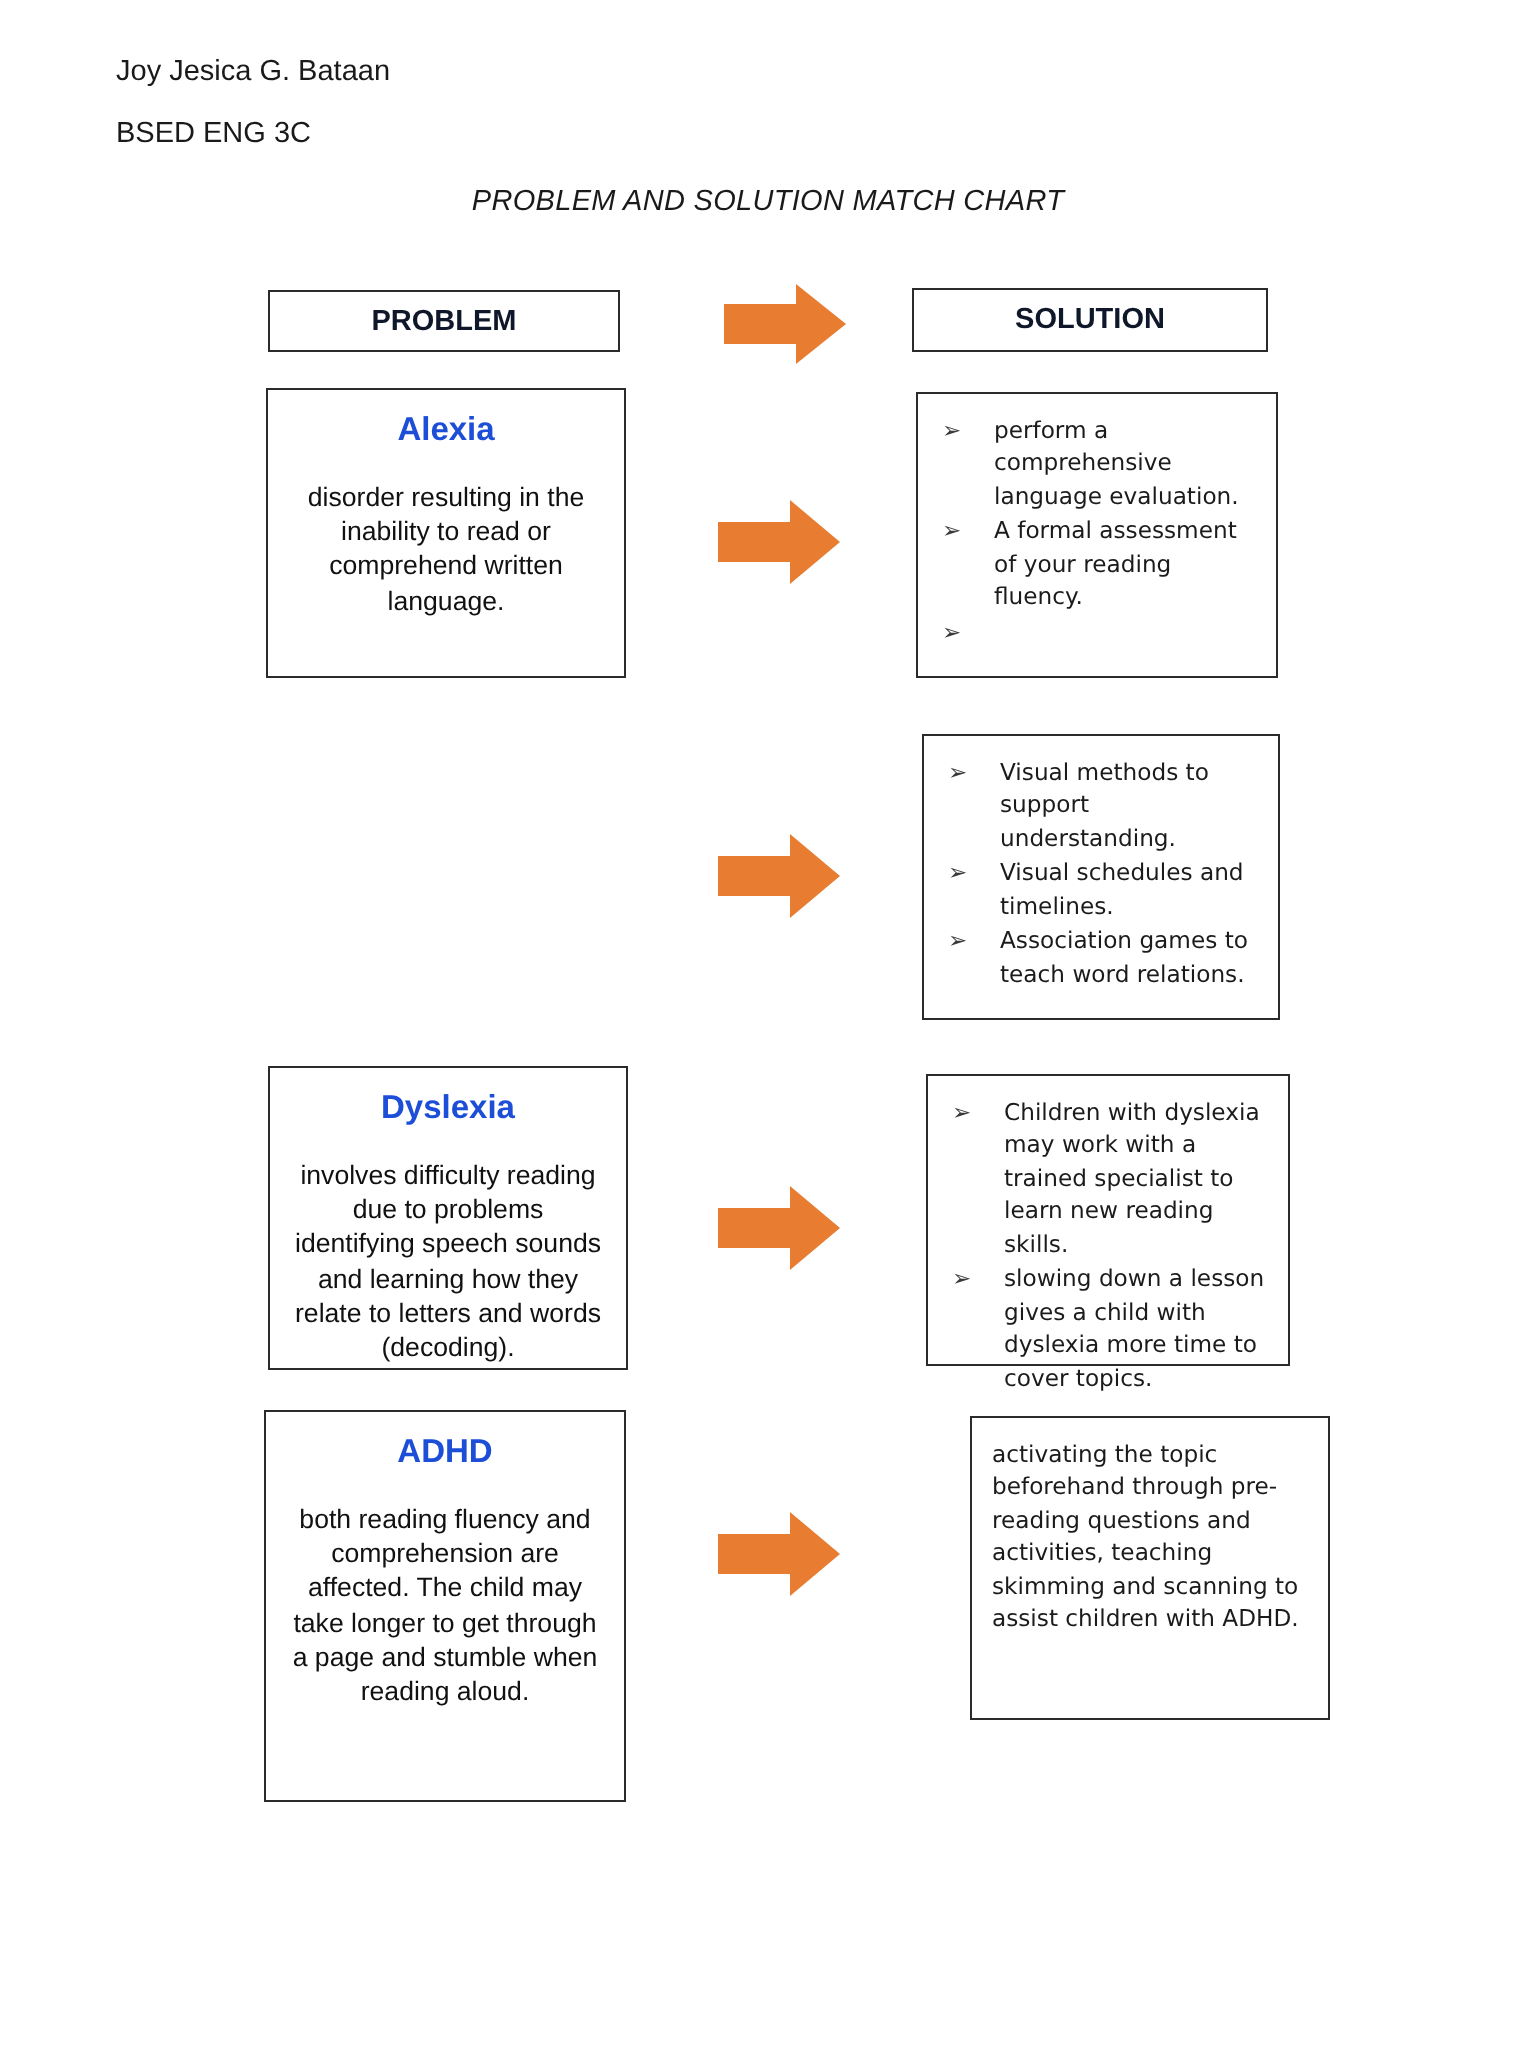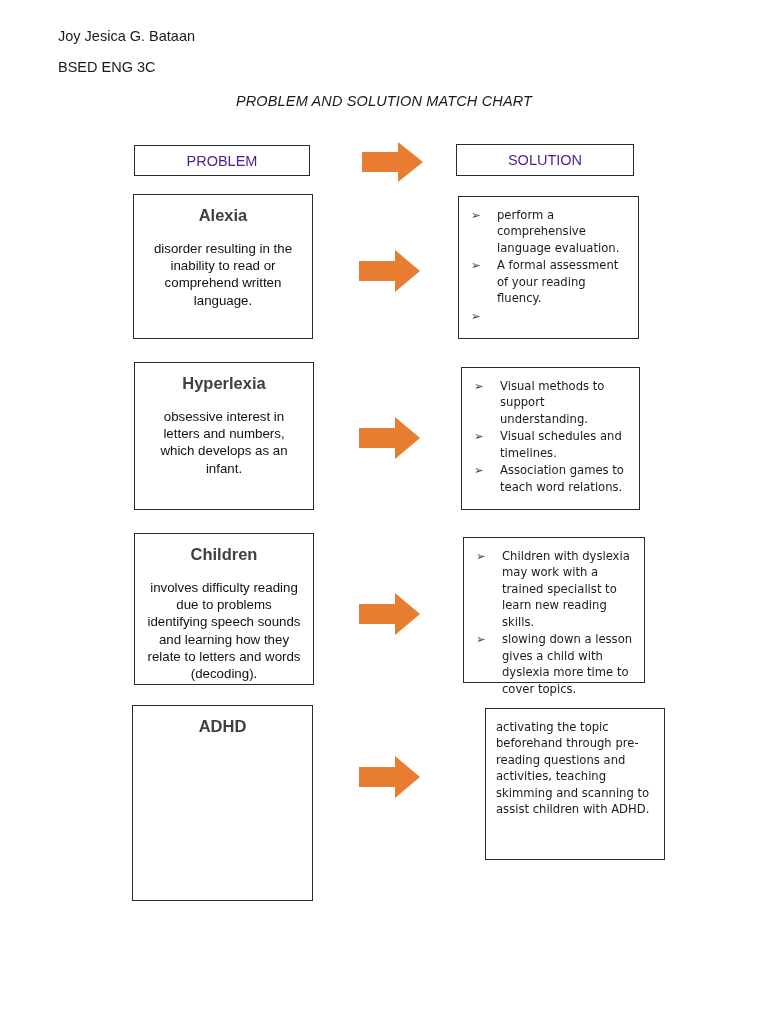--- a/index.html
+++ b/index.html
@@ -52,21 +52,22 @@
     border: 1.4px solid #2b2b2b;
     background: #ffffff;
   }
 
   
   .head-box {
     display: flex;
     align-items: center;
     justify-content: center;
     font-size: 14.5px;
-    color: #4c1d95;
+    color: #0f172a;
+    font-weight: bold;
   }
   .head-problem {
     left: 134px;
     top: 145px;
     width: 176px;
     height: 31px;
   }
   .head-solution {
     left: 456px;
     top: 144px;
@@ -80,21 +81,21 @@
     text-align: center;
     font-size: 13.3px;
     line-height: 1.29;
     color: #111111;
   }
   .problem-term {
     font-weight: bold;
     font-size: 16.5px;
     line-height: 1.2;
     margin-bottom: 14px;
-    color: #404040;
+    color: #1d4ed8;
   }
   .problem-desc {
     font-size: 13.3px;
     line-height: 1.30;
   }
 
   
   .solution-box {
     padding: 10px 8px 8px 10px;
     font-family: "DejaVu Sans", sans-serif;
@@ -192,24 +193,20 @@
       <li class="sol-item">
         <span class="sol-bullet">➢</span>
         <span>A formal assessment of your reading fluency.</span>
       </li>
       <li class="sol-item">
         <span class="sol-bullet">➢</span>
       </li>
     </ul>
   </div>
 
-  <div class="box problem-box" id="prob-2">
-    <div class="problem-term">Hyperlexia</div>
-    <div class="problem-desc">obsessive interest in letters and numbers, which develops as an infant.</div>
-  </div>
 
   <div class="arrow" id="arrow-2">
     <svg width="62" height="44" viewBox="0 0 62 44" aria-hidden="true">
       <polygon points="0,12 36,12 36,1 61,22 36,43 36,32 0,32" fill="#E87D31"></polygon>
     </svg>
   </div>
 
   <div class="box solution-box" id="sol-2">
     <ul class="sol-list">
       <li class="sol-item">
@@ -221,21 +218,21 @@
         <span>Visual schedules and timelines.</span>
       </li>
       <li class="sol-item">
         <span class="sol-bullet">➢</span>
         <span>Association games to teach word relations.</span>
       </li>
     </ul>
   </div>
 
   <div class="box problem-box" id="prob-3">
-    <div class="problem-term">Children</div>
+    <div class="problem-term">Dyslexia</div>
     <div class="problem-desc">involves difficulty reading due to problems identifying speech sounds and learning how they relate to letters and words (decoding).</div>
   </div>
 
   <div class="arrow" id="arrow-3">
     <svg width="62" height="44" viewBox="0 0 62 44" aria-hidden="true">
       <polygon points="0,12 36,12 36,1 61,22 36,43 36,32 0,32" fill="#E87D31"></polygon>
     </svg>
   </div>
 
   <div class="box solution-box" id="sol-3">
@@ -246,20 +243,21 @@
       </li>
       <li class="sol-item">
         <span class="sol-bullet">➢</span>
         <span>slowing down a lesson gives a child with dyslexia more time to cover topics.</span>
       </li>
     </ul>
   </div>
 
   <div class="box problem-box" id="prob-4">
     <div class="problem-term">ADHD</div>
+    <div class="problem-desc">both reading fluency and comprehension are affected. The child may take longer to get through a page and stumble when reading aloud.</div>
   </div>
 
   <div class="arrow" id="arrow-4">
     <svg width="62" height="44" viewBox="0 0 62 44" aria-hidden="true">
       <polygon points="0,12 36,12 36,1 61,22 36,43 36,32 0,32" fill="#E87D31"></polygon>
     </svg>
   </div>
 
   <div class="box solution-box" id="sol-4">
     <ul class="sol-list">

